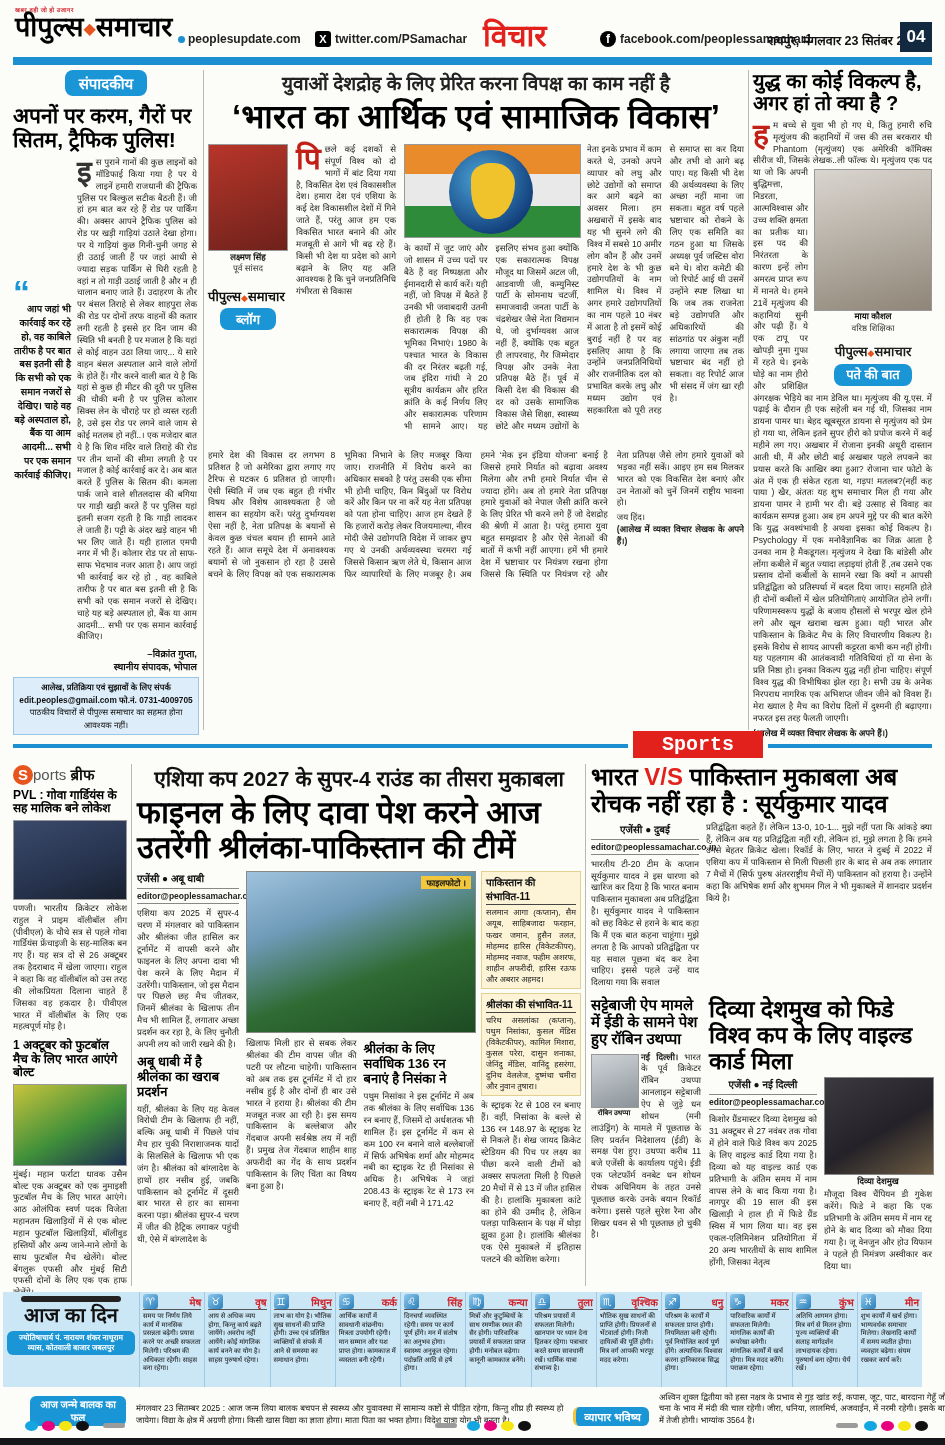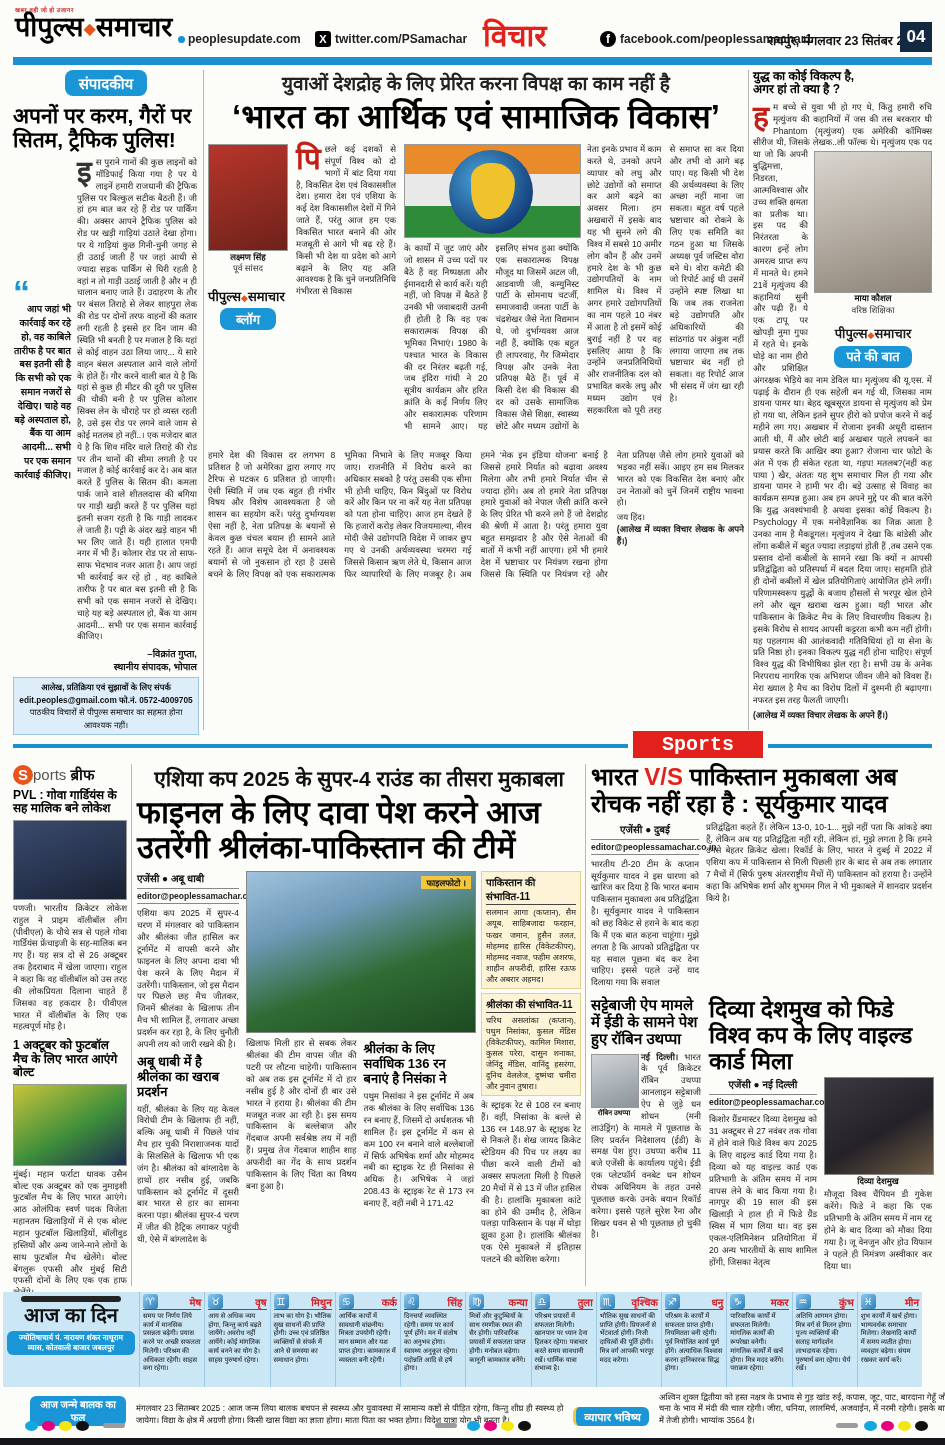--- a/index.html
+++ b/index.html
@@ -85,21 +85,21 @@
         <div class="pullq">आप जहां भी कार्रवाई कर रहे हो, वह काबिले तारीफ है पर बात बस इतनी सी है कि सभी को एक समान नजरों से देखिए। चाहे वह बड़े अस्पताल हो, बैंक या आम आदमी... सभी पर एक समान कार्रवाई कीजिए।</div>
       </div>
       <div class="body-sm" style="margin-left:64px;width:120px;min-height:470px;"><span class="dropcap" style="color:#333;">इ</span><span>स पुराने गानों की कुछ लाइनों को मॉडिफाई किया गया है पर ये लाइनें हमारी राजधानी की ट्रैफिक पुलिस पर बिल्कुल सटीक बैठती हैं। जी हां हम बात कर रहे हैं रोड पर पार्किंग की। अक्सर आपने ट्रैफिक पुलिस को रोड पर खड़ी गाड़ियां उठाते देखा होगा। पर ये गाड़ियां कुछ गिनी-चुनी जगह से ही उठाई जाती हैं पर जहां आधी से ज्यादा सड़क पार्किंग से घिरी रहती है वहां न तो गाड़ी उठाई जाती है और न ही चालान बनाए जाते हैं। उदाहरण के तौर पर बंसल तिराहे से लेकर शाहपुरा लेक की रोड पर दोनों तरफ वाहनों की कतार लगी रहती है इससे हर दिन जाम की स्थिति भी बनती है पर मजाल है कि यहां से कोई वाहन उठा लिया जाए... ये सारे वाहन बंसल अस्पताल आने वाले लोगों के होते हैं। गौर करने वाली बात ये है कि यहां से कुछ ही मीटर की दूरी पर पुलिस की चौकी बनी है पर पुलिस कोलार सिक्स लेन के चौराहे पर हो व्यस्त रहती है, उसे इस रोड पर लगने वाले जाम से कोई मतलब हो नहीं..। एक मजेदार बात ये है कि शिव मंदिर वाले तिराहे की रोड पर तीन थानों की सीमा लगती है पर मजाल है कोई कार्रवाई कर दे। अब बात करते हैं पुलिस के सितम की। कमला पार्क जाने वाले शीतलदास की बगिया पर गाड़ी खड़ी करते हैं पर पुलिस यहां इतनी सजग रहती है कि गाड़ी लादकर ले जाती हैं। पट्टी के अंदर खड़े वाहन भी भर लिए जाते हैं। यही हालात एमपी नगर में भी हैं। कोलार रोड पर तो साफ-साफ भेदभाव नजर आता है। आप जहां भी कार्रवाई कर रहे हो , वह काबिले तारीफ है पर बात बस इतनी सी है कि सभी को एक समान नजरों से देखिए। चाहे यह बड़े अस्पताल हो, बैंक या आम आदमी... सभी पर एक समान कार्रवाई कीजिए।</span></div>
     </div>
     <div style="text-align:right;font-size:9.5px;font-weight:bold;margin:4px 2px;">
       <div>–विक्रांत गुप्ता,</div>
         <div>स्थानीय संपादक, भोपाल</div>
     </div>
     <div class="contact">
       <div>आलेख, प्रतिक्रिया एवं सुझावों के लिए संपर्क</div>
-      <div>edit.peoples@gmail.com फो.नं. 0572-4009705</div>
+      <div>edit.peoples@gmail.com फो.नं. 0731-4009705</div>
       <div style="font-weight:normal;">पाठकीय विचारों से पीपुल्स समाचार का सहमत होना आवश्यक नहीं।</div>
     </div>
   </div>
 
   <div class="abs vrule" style="left:203px;top:70px;height:660px;"></div>
 
   <div class="abs" style="left:208px;top:70px;width:536px;height:660px;">
     <div class="center" style="font-size:19px;font-weight:800;color:#222;">युवाओं देशद्रोह के लिए प्रेरित करना विपक्ष का काम नहीं है</div>
     <h1 class="h-big center" style="font-size:33px;margin:3px 0 8px 0;">‘भारत का आर्थिक एवं सामाजिक विकास’</h1>
     <div style="display:flex;gap:8px;">
@@ -122,21 +122,21 @@
     <div class="body-sm cols4" style="margin-top:6px;height:255px;overflow:hidden;">
       <span>हमारे देश की विकास दर लगभग 8 प्रतिशत है जो अमेरिका द्वारा लगाए गए टैरिफ से घटकर 6 प्रतिशत हो जाएगी। ऐसी स्थिति में जब एक बहुत ही गंभीर विषय और विशेष आवश्यकता है जो शासन का सहयोग करें। परंतु दुर्भाग्यवश ऐसा नहीं है, नेता प्रतिपक्ष के बयानों से केवल कुछ चंचल बयान ही सामने आते रहते हैं। आज समूचे देश में अनावश्यक बयानों से जो नुकसान हो रहा है उससे बचने के लिए विपक्ष को एक सकारात्मक भूमिका निभाने के लिए मजबूर किया जाए। राजनीति में विरोध करने का अधिकार सबको है परंतु उसकी एक सीमा भी होनी चाहिए, किन बिंदुओं पर विरोध करें और किन पर ना करें यह नेता प्रतिपक्ष को पता होना चाहिए। आज हम देखते हैं कि हजारों करोड़ लेकर विजयमाल्या, नीरव मोदी जैसे उद्योगपति विदेश में जाकर छुप गए थे उनकी अर्थव्यवस्था चरमरा गई जिससे किसान ऋण लेते थे, किसान आज फिर व्यापारियों के लिए मजबूर है। अब हमने ‘मेक इन इंडिया योजना’ बनाई है जिससे हमारे निर्यात को बढ़ावा अवश्य मिलेगा और तभी हमारे निर्यात चीन से ज्यादा होंगे। अब तो हमारे नेता प्रतिपक्ष हमारे युवाओं को नेपाल जैसी क्रांति करने के लिए प्रेरित भी करने लगे हैं जो देशद्रोह की श्रेणी में आता है। परंतु हमारा युवा बहुत समझदार है और ऐसे नेताओं की बातों में कभी नहीं आएगा। हमें भी हमारे देश में भ्रष्टाचार पर नियंत्रण रखना होगा जिससे कि स्थिति पर नियंत्रण रहे और नेता प्रतिपक्ष जैसे लोग हमारे युवाओं को भड़का नहीं सकें। आइए हम सब मिलकर भारत को एक विकसित देश बनाएं और उन नेताओं को चुनें जिनमें राष्ट्रीय भावना हो।</span>
       <span style="display:block;margin-top:3px;">जय हिंद।</span>
       <span style="display:block;font-weight:bold;">(आलेख में व्यक्त विचार लेखक के अपने हैं।)</span>
     </div>
   </div>
 
   <div class="abs vrule" style="left:748px;top:70px;height:660px;"></div>
 
   <div class="abs" style="left:753px;top:70px;width:179px;height:660px;">
-    <h2 class="h-big" style="font-size:12px;">
+    <h2 class="h-big" style="font-size:20px;">
       <span>युद्ध का कोई विकल्प है,</span><br><span>अगर हां तो क्या है ?</span>
     </h2>
     <div class="body-sm" style="margin-top:5px;">
       <span class="dropcap">ह</span><span>म बच्चे से युवा भी हो गए थे, किंतु हमारी रुचि मृत्युंजय की कहानियों में जस की तस बरकरार थी Phantom (मृत्युंजय) एक अमेरिकी कॉमिक्स सीरीज थी, जिसके लेखक..ली फॉल्क थे।</span>
       <div style="float:right;width:118px;margin:2px 0 4px 6px;">
         <div class="ph" style="width:116px;height:140px;background:linear-gradient(165deg,#d9d5cf 0%,#b9b2a8 45%,#8f8578 100%);border:1px solid #999;"></div>
         <div class="cap"><span>माया कौशल</span><br><span class="sub">वरिष्ठ शिक्षिका</span></div>
         <div style="font-weight:800;font-size:13px;margin-top:8px;text-align:center;"><span>पीपुल्स</span><span style="color:#e8541d;font-size:9px;">◆</span><span>समाचार</span></div>
         <div class="center" style="margin-top:3px;"><span class="badge" style="font-size:13px;padding:2px 12px;">पते की बात</span></div>
       </div>
@@ -159,21 +159,21 @@
     <div class="ph" style="width:112px;height:78px;background:linear-gradient(160deg,#3a4a6b 0%,#27334e 60%,#18202f 100%);border:1px solid #999;"></div>
     <div class="body-sm" style="margin-top:3px;">पणजी। भारतीय क्रिकेटर लोकेश राहुल ने प्राइम वॉलीबॉल लीग (पीवीएल) के चौथे सत्र से पहले गोवा गार्डियंस फ्रेंचाइजी के सह-मालिक बन गए हैं। यह सत्र दो से 26 अक्टूबर तक हैदराबाद में खेला जाएगा। राहुल ने कहा कि वह वॉलीबॉल को उस तरह की लोकप्रियता दिलाना चाहते हैं जिसका वह हकदार है। पीवीएल भारत में वॉलीबॉल के लिए एक महत्वपूर्ण मोड़ है।</div>
     <h3 class="h-big" style="font-size:12px;margin:6px 0 4px 0;">1 अक्टूबर को फुटबॉल मैच के लिए भारत आएंगे बोल्ट</h3>
     <div class="ph" style="width:112px;height:80px;background:linear-gradient(150deg,#c8c43c 0%,#3f8f3a 55%,#1d2e52 100%);border:1px solid #999;"></div>
     <div class="body-sm" style="margin-top:3px;">मुंबई। महान फर्राटा धावक उसैन बोल्ट एक अक्टूबर को एक नुमाइशी फुटबॉल मैच के लिए भारत आएंगे। आठ ओलंपिक स्वर्ण पदक विजेता महानतम खिलाड़ियों में से एक बोल्ट महान फुटबॉल खिलाड़ियों, बॉलीवुड हस्तियों और अन्य जाने-माने लोगों के साथ फुटबॉल मैच खेलेंगे। बोल्ट बेंगलुरू एफसी और मुंबई सिटी एफसी दोनों के लिए एक एक हाफ खेलेंगे।</div>
   </div>
 
   <div class="abs vrule" style="left:131px;top:764px;height:522px;"></div>
 
   <div class="abs" style="left:137px;top:764px;width:444px;height:522px;">
-    <div class="center" style="font-size:21px;font-weight:800;">एशिया कप 2025 के सुपर-4 राउंड का तीसरा मुकाबला</div>
+    <div class="center" style="font-size:21px;font-weight:800;">एशिया कप 2027 के सुपर-4 राउंड का तीसरा मुकाबला</div>
     <h1 class="h-big" style="font-size:31px;margin:4px 0 6px 0;">फाइनल के लिए दावा पेश करने आज उतरेंगी श्रीलंका-पाकिस्तान की टीमें</h1>
     <div style="display:flex;gap:7px;">
       <div style="width:102px;flex:none;">
         <div class="byline"><span>एजेंसी ● अबू धाबी</span></div>
         <div class="email">editor@peoplessamachar.co.in</div>
         <div class="body-sm">एशिया कप 2025 में सुपर-4 चरण में मंगलवार को पाकिस्तान और श्रीलंका जीत हासिल कर टूर्नामेंट में वापसी करने और फाइनल के लिए अपना दावा भी पेश करने के लिए मैदान में उतरेंगी। पाकिस्तान, जो इस मैदान पर पिछले छह मैच जीतकर, जिनमें श्रीलंका के खिलाफ तीन मैच भी शामिल हैं, लगातार अच्छा प्रदर्शन कर रहा है, के लिए चुनौती अपनी लय को जारी रखने की है।</div>
         <div class="subhead">अबू धाबी में है श्रीलंका का खराब प्रदर्शन</div>
         <div class="body-sm">यहीं, श्रीलंका के लिए यह केवल विरोधी टीम के खिलाफ ही नहीं, बल्कि अबू धाबी में पिछले पांच मैच हार चुकी निराशाजनक यादों के सिलसिले के खिलाफ भी एक जंग है। श्रीलंका को बांग्लादेश के हाथों हार नसीब हुई, जबकि पाकिस्तान को टूर्नामेंट में दूसरी बार भारत से हार का सामना करना पड़ा। श्रीलंका सुपर-4 चरण में जीत की हैट्रिक लगाकर पहुंची थी, ऐसे में बांग्लादेश के</div>
       </div>
       <div style="flex:1;">

